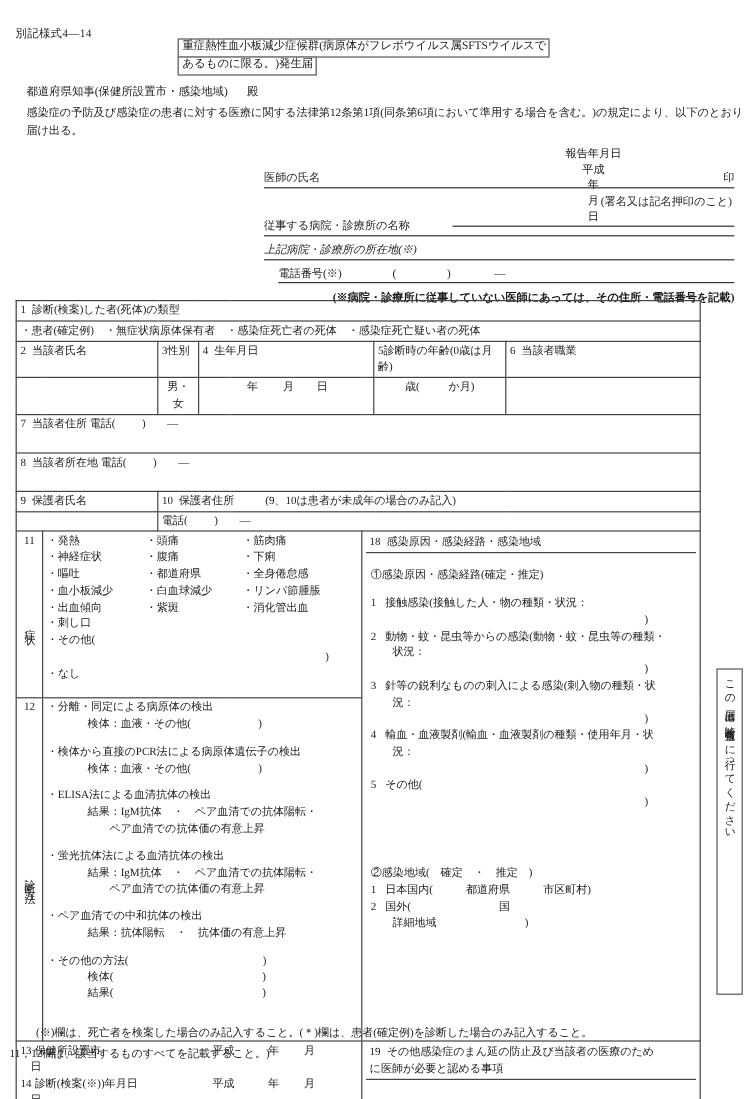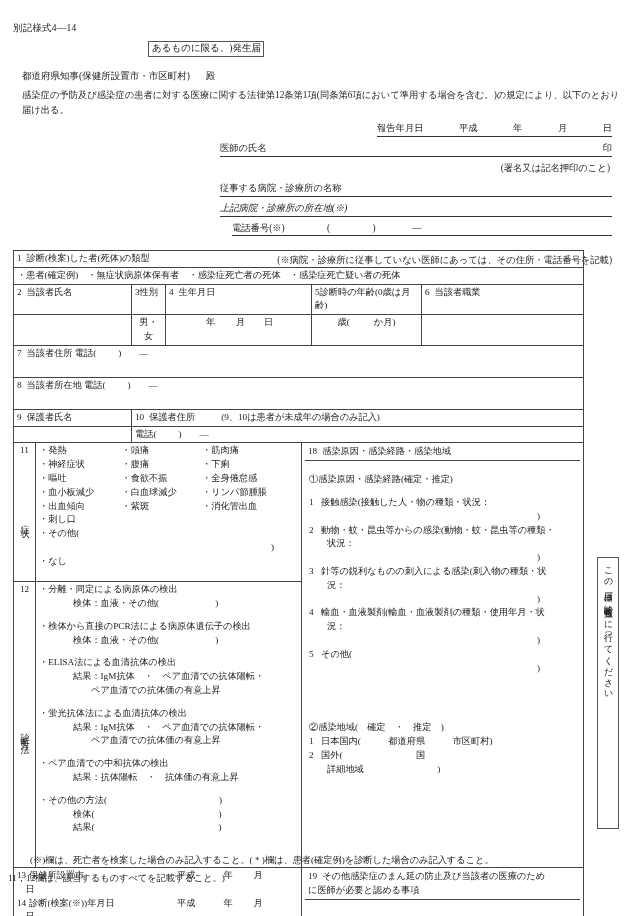--- a/index.html
+++ b/index.html
@@ -51,20 +51,21 @@
 
   
   .doc-block { position: absolute; left: 0; top: 122px; width: 630px; font-size: 9.3px; }
 
   .report-date {
     position: absolute; right: 18px; top: 0;
     width: 235px;
     border-bottom: 1px solid #333;
     display: flex; justify-content: space-between; align-items: center;
     padding-bottom: 1px;
+    flex-direction: column;
   }
   .dr-name {
     position: absolute; left: 220px; top: 20px; right: 18px;
     border-bottom: 1px solid #333;
     display: flex; justify-content: space-between; align-items: flex-end;
     padding-bottom: 1px;
   }
   .seal-note { position: absolute; right: 20px; top: 40px; }
   .hosp-name {
     position: absolute; left: 220px; top: 60px; right: 18px;
@@ -74,21 +75,21 @@
     position: absolute; left: 220px; top: 80px; right: 18px;
     border-bottom: 1px solid #333; padding-bottom: 1px; font-style: italic;
   }
   .hosp-tel {
     position: absolute; left: 232px; top: 100px; right: 18px;
     border-bottom: 1px solid #333; padding-bottom: 0;
   }
   .hosp-tel .tp { margin-left: 40px; }
   .hosp-tel .tp2 { margin-left: 40px; }
   .hosp-tel .dash { margin-left: 34px; }
-  .hosp-foot { position: absolute; right: 18px; top: 132px; }
+  .hosp-foot { position: absolute; right: 18px; top: 120px; font-weight: bold; }
 
   
   .tbl {
     position: absolute; left: 13px; top: 250px;
     width: 570px;
     border-collapse: collapse;
     table-layout: fixed;
     font-size: 9.2px;
   }
   .tbl td {
@@ -159,26 +160,26 @@
   .n3 { padding-left: 8px; }
 </style>
 </head>
 <body>
 
 <div class="page">
 
   <div class="form-code">別記様式4―14</div>
 
   <div class="title-box">
-    <br>
+    <div class="title-line">重症熱性血小板減少症候群(病原体がフレボウイルス属SFTSウイルスで</div><br>
     <div class="title-line l2">あるものに限る。)発生届</div>
   </div>
 
   <div class="addressee">
-    <span>都道府県知事(保健所設置市・市区町村)</span><span class="hono">殿</span>
+    <span>都道府県知事(保健所設置市・感染地域)</span><span class="hono">殿</span>
   </div>
 
   <div class="legal">感染症の予防及び感染症の患者に対する医療に関する法律第12条第1項(同条第6項において準用する場合を含む。)の規定により、以下のとおり届け出る。</div>
 
   <div class="doc-block">
     <div class="report-date">
       <span>報告年月日</span>
       <span>平成</span>
       <span>年</span>
       <span>月</span>
@@ -298,21 +299,21 @@
             <div class="sym">・発熱</div>
             <div class="sym">・神経症状</div>
             <div class="sym">・嘔吐</div>
             <div class="sym">・血小板減少</div>
             <div class="sym">・出血傾向</div>
             <div class="sym">・刺し口</div>
           </div>
           <div class="symptom-col sc2">
             <div class="sym">・頭痛</div>
             <div class="sym">・腹痛</div>
-            <div class="sym">・食欲不振</div>
+            <div class="sym">・都道府県</div>
             <div class="sym">・白血球減少</div>
             <div class="sym">・紫斑</div>
           </div>
           <div class="symptom-col sc3">
             <div class="sym">・筋肉痛</div>
             <div class="sym">・下痢</div>
             <div class="sym">・全身倦怠感</div>
             <div class="sym">・リンパ節腫脹</div>
             <div class="sym">・消化管出血</div>
           </div>

